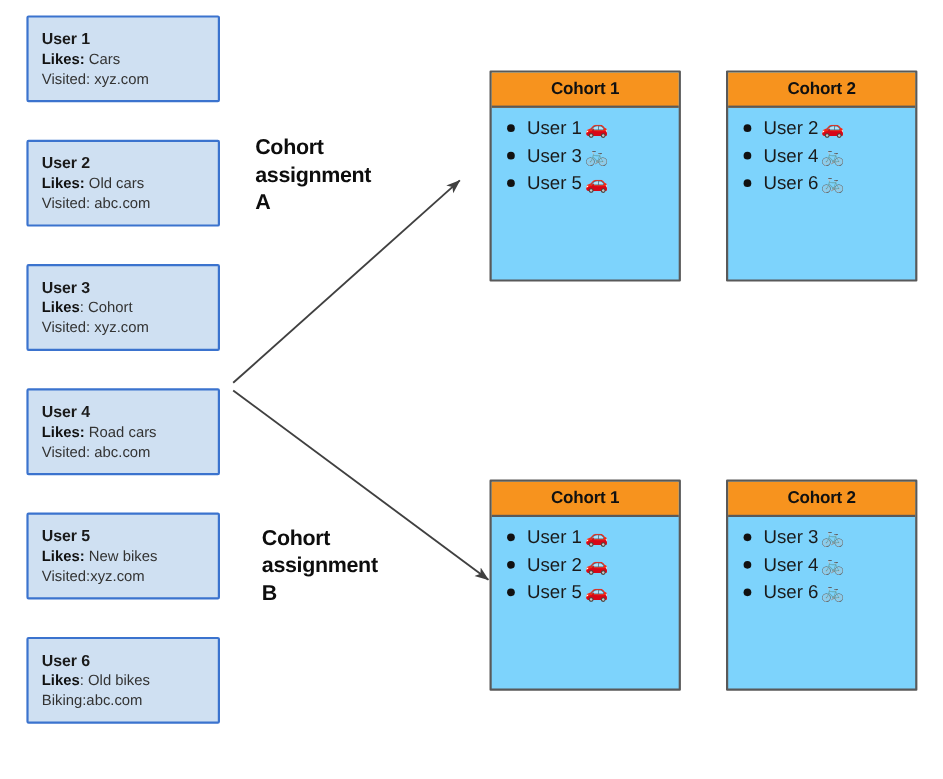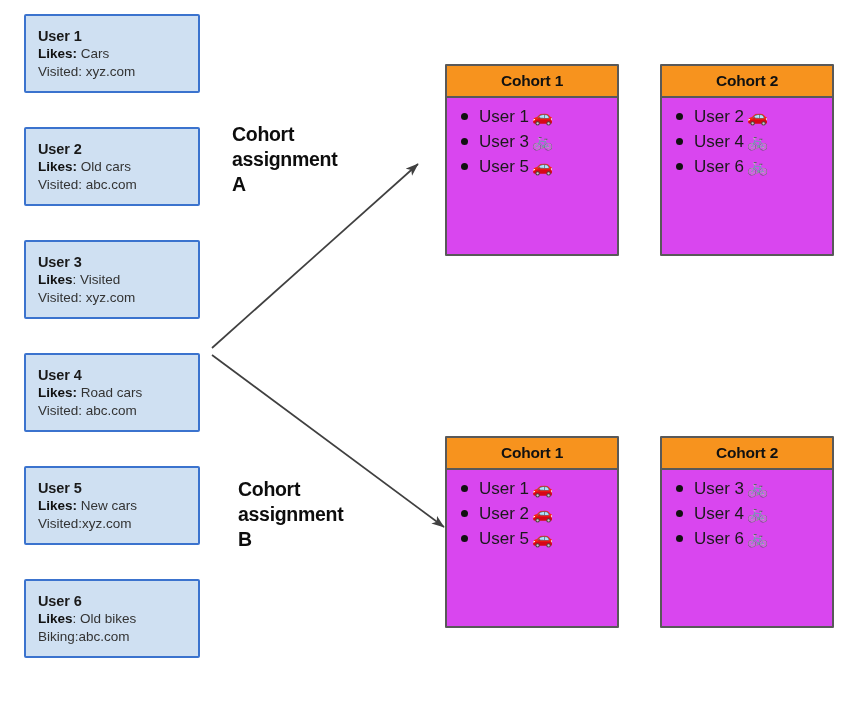--- a/index.html
+++ b/index.html
@@ -68,21 +68,21 @@
   }
   .uc-line b { color: #111111; }
 
   
   .cohort-box {
     position: absolute;
     box-sizing: border-box;
     width: 174px;
     height: 192px;
     border: 2px solid #595959;
-    background: #d946ef;
+    background: #7dd3fc;
     border-radius: 1px;
   }
   .cohort-header {
     box-sizing: border-box;
     height: 32px;
     background: #f7931e;
     border-bottom: 2px solid #595959;
     display: flex;
     align-items: center;
     justify-content: center;
@@ -160,33 +160,33 @@
     </div>
 
     <div class="user-card">
       <div class="uc-name">User 2</div>
       <div class="uc-line"><b>Likes:</b><span> Old cars</span></div>
       <div class="uc-line">Visited: abc.com</div>
     </div>
 
     <div class="user-card">
       <div class="uc-name">User 3</div>
-      <div class="uc-line"><b>Likes</b><span>: Visited</span></div>
+      <div class="uc-line"><b>Likes</b><span>: Cohort</span></div>
       <div class="uc-line">Visited: xyz.com</div>
     </div>
 
     <div class="user-card">
       <div class="uc-name">User 4</div>
       <div class="uc-line"><b>Likes:</b><span> Road cars</span></div>
       <div class="uc-line">Visited: abc.com</div>
     </div>
 
     <div class="user-card">
       <div class="uc-name">User 5</div>
-      <div class="uc-line"><b>Likes:</b><span> New cars</span></div>
+      <div class="uc-line"><b>Likes:</b><span> New bikes</span></div>
       <div class="uc-line">Visited:xyz.com</div>
     </div>
 
     <div class="user-card">
       <div class="uc-name">User 6</div>
       <div class="uc-line"><b>Likes</b><span>: Old bikes</span></div>
       <div class="uc-line">Biking:abc.com</div>
     </div>
 
   </div>

